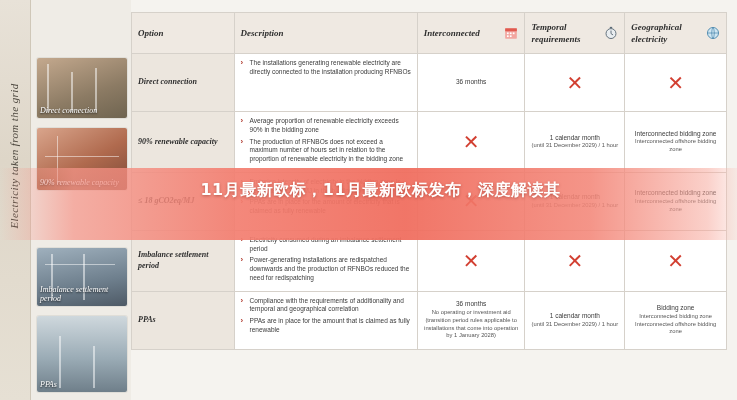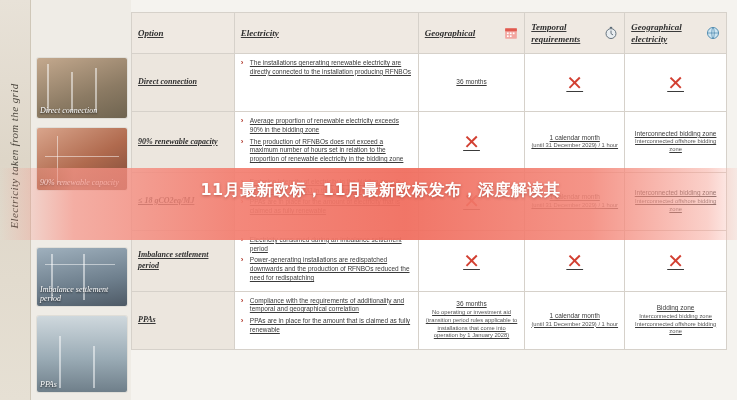--- a/index.html
+++ b/index.html
@@ -81,21 +81,20 @@
 
   
   .table {
     position: absolute;
     left: 131px; top: 12px;
     width: 596px;
     border-collapse: collapse;
     font-size: 6.5px;
     color: #3a3a3a;
     background: #ffffff;
-    text-decoration: underline;
   }
   .table th, .table td {
     border: 1px solid #d6d1ca;
     vertical-align: top;
     padding: 5px 6px;
     line-height: 1.35;
   }
   .table thead th {
     background: #efe9e2;
     font-family: "Liberation Serif", serif;
@@ -230,26 +229,26 @@
   <table class="table">
     <thead>
       <tr>
         <th class="col-option">
           <div class="th-inner">
               <span>Option</span>
             </div>
         </th>
         <th class="col-desc">
           <div class="th-inner">
-              <span>Electricity</span>
+              <span>Description</span>
             </div>
         </th>
         <th class="col-add">
           <div class="th-inner">
-            <span>Geographical</span>
+            <span>Interconnected</span>
             <span class="icon-cal">
               <svg width="14" height="14" viewBox="0 0 24 24">
                   <rect x="2" y="4" width="20" height="18" rx="2" fill="#f2a6a0"></rect>
                   <rect x="2" y="4" width="20" height="5" fill="#e05a4f"></rect>
                   <g fill="#ffffff">
                     <rect x="5" y="11" width="3" height="3"></rect>
                     <rect x="10" y="11" width="3" height="3"></rect>
                     <rect x="15" y="11" width="3" height="3"></rect>
                     <rect x="5" y="16" width="3" height="3"></rect>
                     <rect x="10" y="16" width="3" height="3"></rect>

